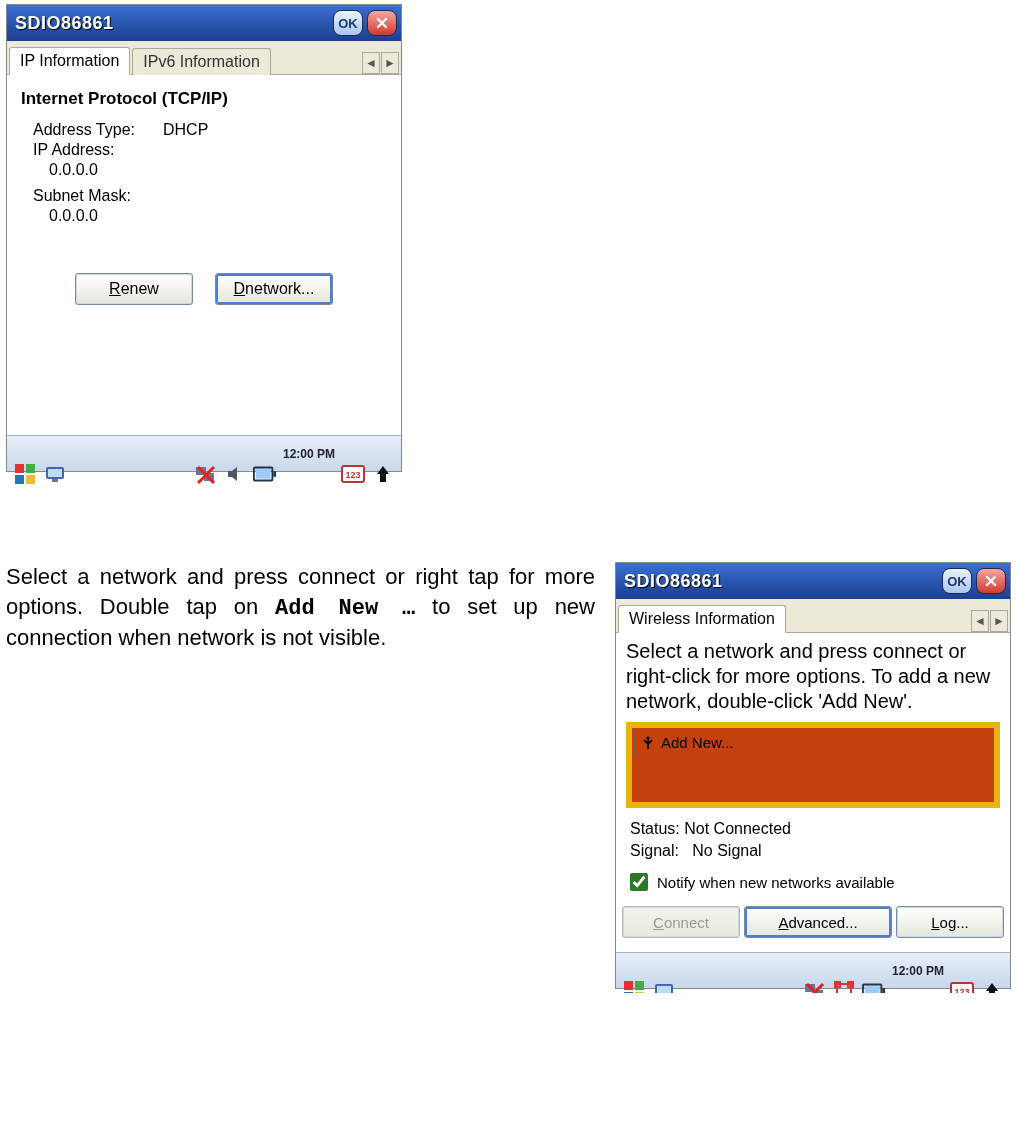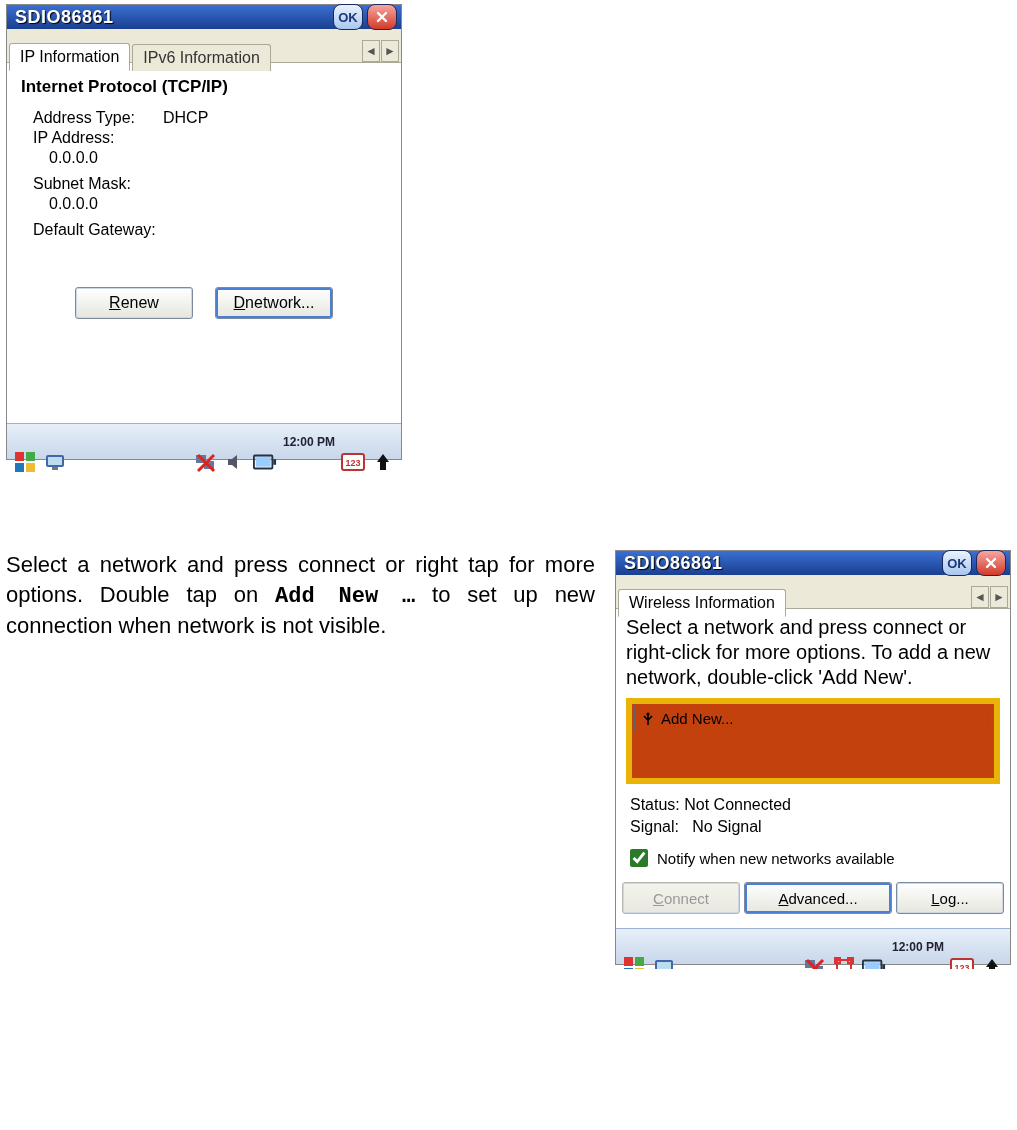--- a/index.html
+++ b/index.html
@@ -40,21 +40,21 @@
     width: 396px;
     border: 1px solid #888;
     background: #fff;
     font-family: Tahoma, Verdana, sans-serif;
     font-size: 16px;
     color: #000;
   }
   .titlebar {
     display: flex;
     align-items: center;
-    height: 24px;
+    height: 36px;
     background: linear-gradient(to bottom, #3b6fd4 0%, #1a3f8f 100%);
     color: #fff;
     font-weight: bold;
     padding: 0 4px 0 8px;
   }
   .titlebar-text {
     flex: 1;
     text-shadow: 1px 1px 1px #000;
     font-size: 18px;
     letter-spacing: 0.5px;
@@ -85,21 +85,21 @@
   }
   .tab {
     border: 1px solid #aca899;
     border-bottom: none;
     border-radius: 3px 3px 0 0;
     background: #ece9d8;
     padding: 4px 10px;
     font-size: 16px;
     color: #333;
     position: relative;
-    top: 9px;
+    top: 1px;
   }
   .tab.active {
     background: #fff;
     font-weight: normal;
     color: #000;
     border-bottom: 1px solid #fff;
     z-index: 2;
   }
   .tab-spacer { margin-left: auto; display: flex; }
   .tab-arrow {
@@ -238,23 +238,20 @@
           <span class="kv-val">DHCP</span>
         </div>
         <div class="kv-row">
           <span class="kv-label">IP Address:</span>
         </div>
         <div class="indent">0.0.0.0</div>
         <div class="kv-row">
           <span class="kv-label">Subnet Mask:</span>
         </div>
         <div class="indent">0.0.0.0</div>
-        <div class="kv-row">
-          <span class="kv-label" style="width:auto">Default Gateway:</span>
-        </div>
 
         <div class="panel-buttons">
           <button class="winbtn">
             <span class="ul">R</span>
               <span>enew</span>
           </button>
           <button class="winbtn default">
             <span class="ul">D</span>
               <span>network...</span>
           </button>

